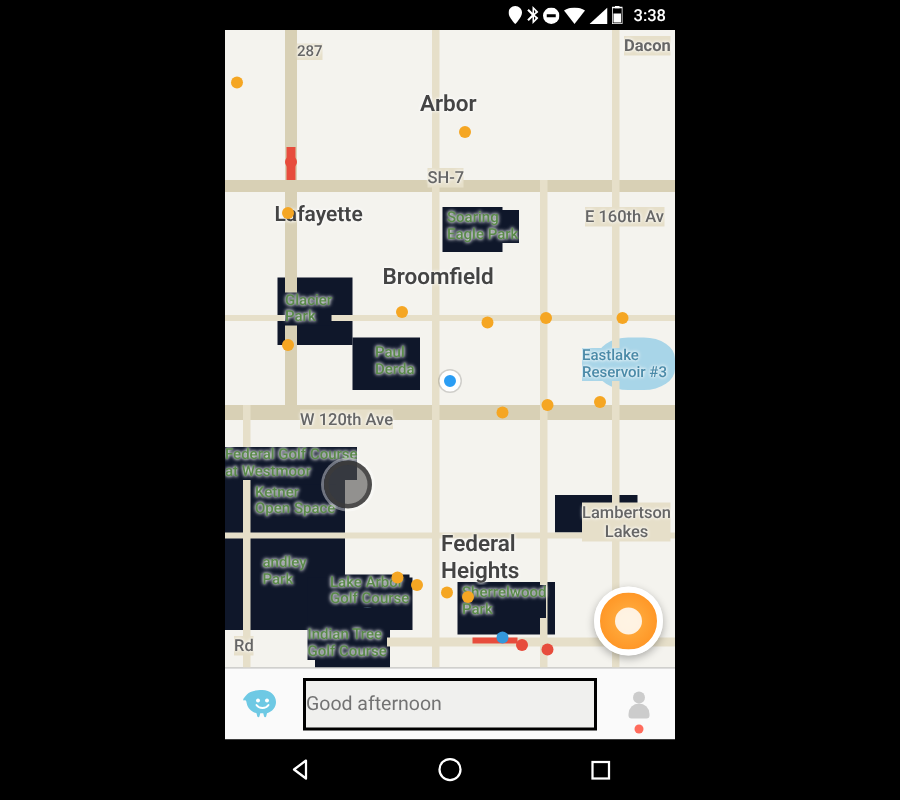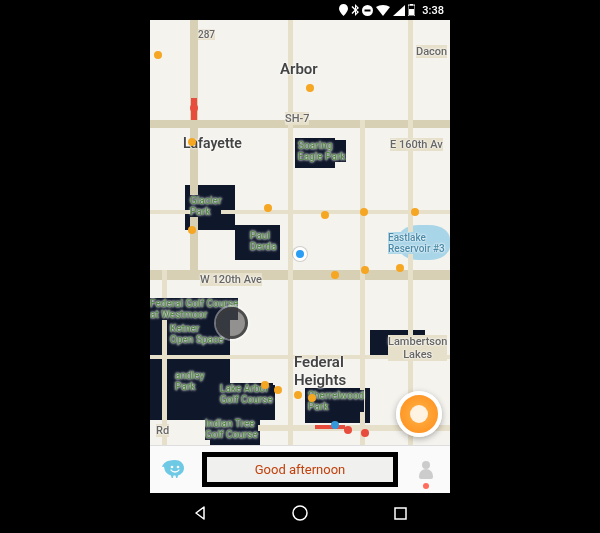--- a/index.html
+++ b/index.html
@@ -132,25 +132,25 @@
     width: 48px;
     display: flex;
     align-items: center;
     justify-content: center;
     font-size: 22px;
   }
   .search-box {
     flex: 1;
     margin: 6px 4px;
     background: #f0f0ee;
-    border: 5px solid #000000;
-    display: flex;
-    align-items: center;
-    justify-content: center;
-    color: #c2410c;
+    border: 2px solid #000000;
+    display: flex;
+    align-items: center;
+    justify-content: flex-start;
+    color: #737373;
     font-size: 13px;
   }
   .profile-btn {
     width: 48px;
     display: flex;
     flex-direction: column;
     align-items: center;
     justify-content: center;
     color: #bbb;
     position: relative;
@@ -261,25 +261,26 @@
     <div class="road" style="left:138px;top:0;width:5px;height:425px;"></div>
     <div class="road" style="left:210px;top:100px;width:5px;height:325px;"></div>
     <div class="road" style="left:258px;top:0;width:5px;height:425px;"></div>
     <div class="road" style="left:12px;top:250px;width:5px;height:175px;"></div>
 
     <div class="road red" style="left:41px;top:78px;width:6px;height:22px;"></div>
     <div class="road red" style="left:165px;top:405px;width:30px;height:4px;"></div>
 
     <div class="mlabel city" style="left:130px;top:40px;">Arbor</div>
     <div class="mlabel city" style="left:33px;top:115px;font-size:14px;">Lafayette</div>
+    <div class="mlabel city" style="left:105px;top:155px;">Broomfield</div>
     <div class="mlabel city" style="left:144px;top:333px;white-space:pre;">Federal
 Heights</div>
 
     <div class="mlabel road" style="left:48px;top:9px;font-size:10px;">287</div>
-    <div class="mlabel road" style="left:266px;top:25px;">Dacon</div>
+    <div class="mlabel road" style="left:266px;top:4px;font-weight:bold;">Dacon</div>
     <div class="mlabel road" style="left:135px;top:92px;">SH-7</div>
     <div class="mlabel road" style="left:240px;top:118px;">E 160th Av</div>
     <div class="mlabel road" style="left:50px;top:253px;">W 120th Ave</div>
     <div class="mlabel road" style="left:6px;top:404px;">Rd</div>
     <div class="mlabel road" style="left:225px;top:315px;white-space:pre;margin-left:13px;">Lambertson
 Lakes</div>
 
     <div class="mlabel park" style="left:148px;top:120px;white-space:pre;">Soaring
 Eagle Park</div>
     <div class="mlabel park" style="left:40px;top:175px;white-space:pre;">Glacier

